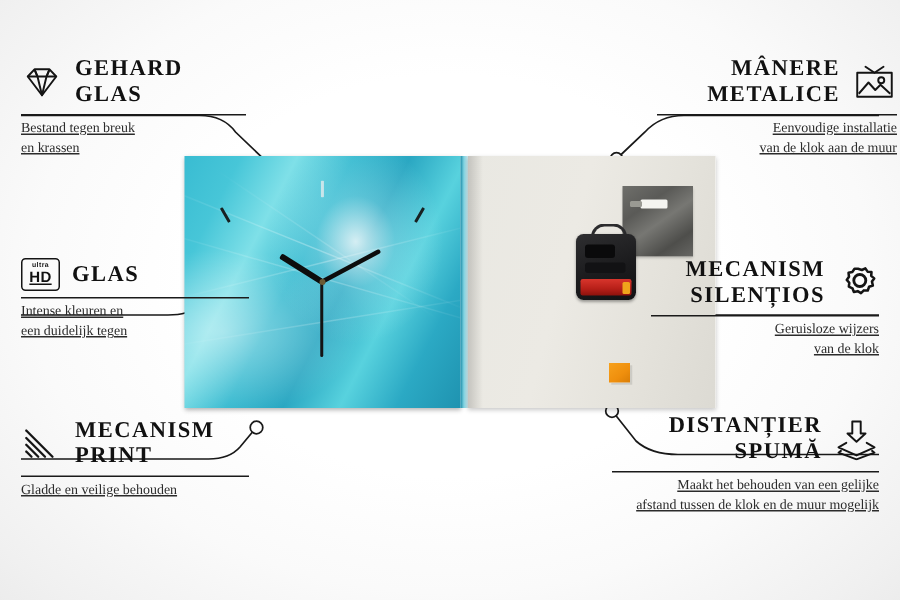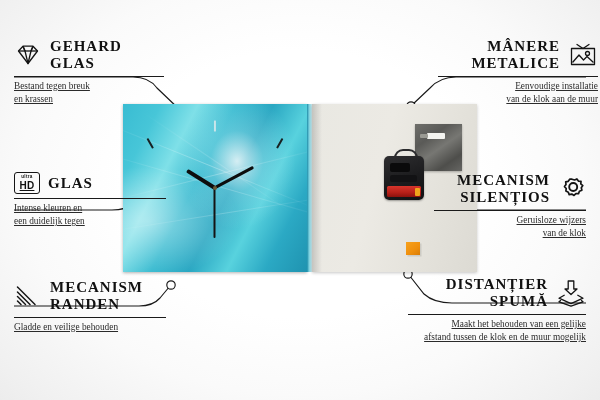--- a/index.html
+++ b/index.html
@@ -384,21 +384,21 @@
       <svg class="icon" width="28" height="24" viewBox="0 0 28 24">
         <g stroke="#141414" stroke-width="1.5" stroke-linecap="round">
           <path d="M3.5,3 L21,20.5"></path>
           <path d="M3.5,8 L16,20.5"></path>
           <path d="M3.5,12.5 L11.5,20.5"></path>
           <path d="M3.5,17 L7,20.5"></path>
         </g>
       </svg>
       <div class="titles">
         <span class="t">MECANISM</span>
-        <span class="t">RANDEN</span>
+        <span class="t">PRINT</span>
       </div>
     </div>
     <div class="rule"></div>
     <div class="sub">Gladde en veilige behouden</div>
   </div>
 
   <div class="callout right" id="c-handles">
     <div class="head">
       <div class="titles">
         <span class="t">MÂNERE</span>

